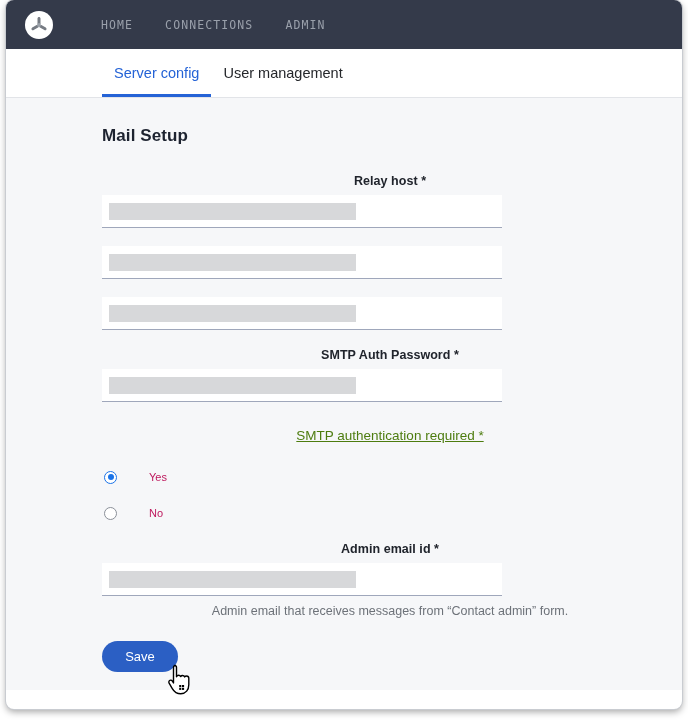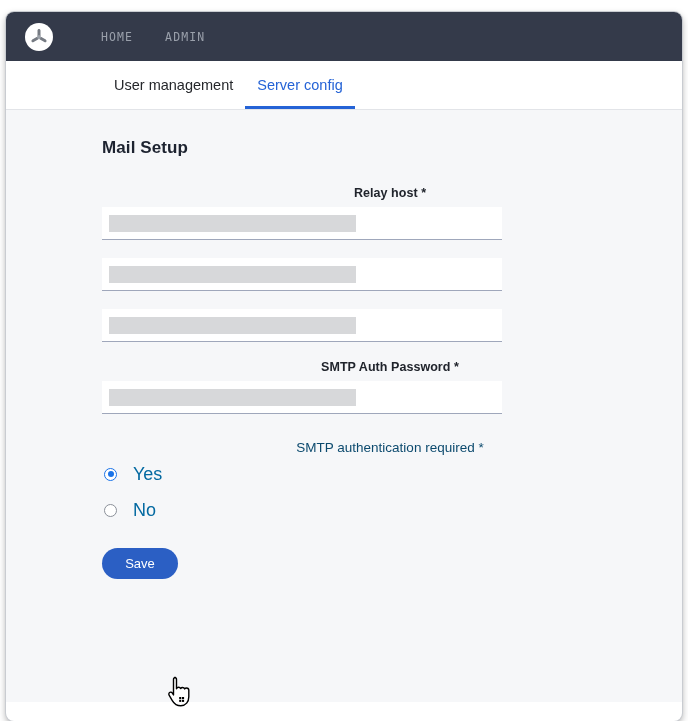--- a/index.html
+++ b/index.html
@@ -11,21 +11,21 @@
     width: 688px;
     height: 721px;
     font-family: "Liberation Sans", sans-serif;
     -webkit-font-smoothing: antialiased;
   }
 
   
   #app-window {
     position: absolute;
     left: 6px;
-    top: 12px;
+    top: 0;
     width: 676px;
     height: 709px;
     background: #ffffff;
     border-radius: 8px;
     box-shadow: 0 0 0 1px #c9ccd1, 0 3px 7px rgba(0,0,0,0.35);
     overflow: hidden;
   }
 
   
   #navbar {
@@ -149,22 +149,23 @@
     top: 8px;
     height: 17px;
     width: 247px;
     background: #d7d8da;
   }
 
   
   .radio-label {
     font-size: 13.5px;
     font-weight: normal;
-    color: #0c4a6e;
-    margin-bottom: 4px;
+    color: #4d7c0f;
+    margin-bottom: 19px;
+    text-decoration: underline;
   }
   .radio-row {
     display: flex;
     align-items: center;
     height: 30px;
     margin-bottom: 6px;
     cursor: pointer;
     user-select: none;
   }
   .radio-dot {
@@ -182,23 +183,23 @@
   .radio-dot.checked::after {
     content: "";
     position: absolute;
     left: 50%; top: 50%;
     transform: translate(-50%, -50%);
     width: 6px; height: 6px;
     border-radius: 50%;
     background: #1a73e8;
   }
   .radio-text {
-    margin-left: 16px;
-    font-size: 18px;
-    color: #0369a1;
+    margin-left: 32px;
+    font-size: 11px;
+    color: #be185d;
   }
 
   .helper-text {
     font-size: 12.5px;
     color: #6d7279;
     margin-top: 8px;
   }
 
   
   #save-button {
@@ -242,31 +243,34 @@
         </g>
         <circle cx="12" cy="12" r="2.3" fill="#9aa0a8"></circle>
       </svg>
     </div>
 
     <div class="nav-links">
       <div class="nav-link">
         <span>HOME</span>
       </div>
       <div class="nav-link">
+        <span>CONNECTIONS</span>
+      </div>
+      <div class="nav-link">
         <span>ADMIN</span>
       </div>
     </div>
   </div>
 
   <div id="tabbar">
+    <div class="tab active">
+      <span>Server config</span>
+    </div>
     <div class="tab">
       <span>User management</span>
-    </div>
-    <div class="tab active">
-      <span>Server config</span>
     </div>
   </div>
 
   <div id="content">
 
     <h1 id="page-title">Mail Setup</h1>
 
     <div class="field-group">
       <div class="field-label">Relay host *</div>
       <div class="field-input">
@@ -300,20 +304,27 @@
         <span class="radio-dot checked"></span>
         <span class="radio-text">Yes</span>
       </div>
 
       <div class="radio-row">
         <span class="radio-dot"></span>
         <span class="radio-text">No</span>
       </div>
     </div>
 
+    <div class="field-group" style="margin-bottom:0;">
+      <div class="field-label">Admin email id *</div>
+      <div class="field-input">
+        <div class="redaction"></div>
+      </div>
+      <div class="helper-text">Admin email that receives messages from “Contact admin” form.</div>
+    </div>
 
     <button id="save-button">Save</button>
 
   </div>
 
   <div id="mouse-cursor">
     <svg width="26" height="32" viewBox="0 0 26 32" aria-hidden="true">
       <path d="M8.5 1.5c1.1 0 2 0.9 2 2v9.2c0.35-0.9 1.1-1.5 2.1-1.5 0.95 0 1.75 0.55 2.05 1.4 0.4-0.65 1.1-1.05 1.95-1.05 0.95 0 1.75 0.55 2.05 1.4 0.4-0.6 1.05-0.95 1.85-0.95 1.3 0 2.3 1.0 2.3 2.35v6.3c0 5.1-3.0 9.1-8.0 9.1-4.6 0-6.6-2.0-8.5-5.2l-3.2-5.5c-0.55-0.95-0.25-2.1 0.7-2.6 0.9-0.5 2.0-0.2 2.55 0.65l1.15 1.8V3.5c0-1.1 0.9-2 2-2z" fill="#ffffff" stroke="#000000" stroke-width="1.4" stroke-linejoin="round"></path>
       <rect x="13.2" y="21.0" width="2.1" height="2.1" fill="#000000"></rect>
       <rect x="16.0" y="21.0" width="2.1" height="2.1" fill="#000000"></rect>

